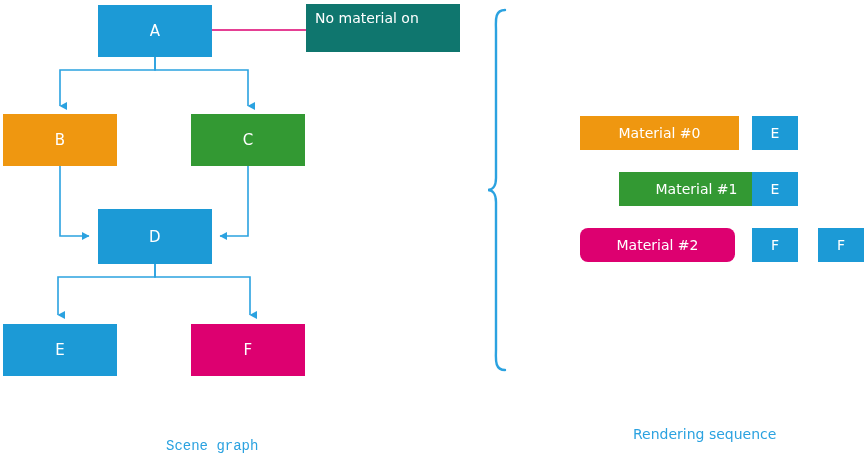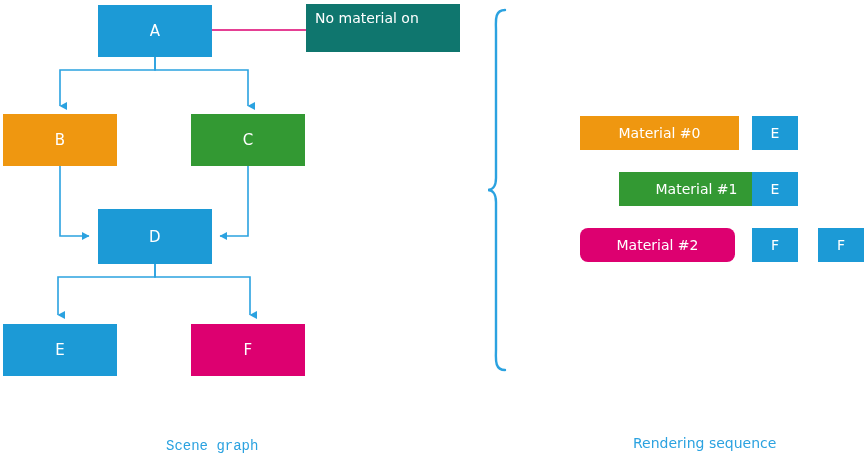--- a/index.html
+++ b/index.html
@@ -186,15 +186,15 @@
     <span>Material #2</span>
   </div>
   <div class="seq-box" style="left:752px; top:228px; width:46px; height:34px;">
     <span>F</span>
   </div>
   <div class="seq-box" style="left:818px; top:228px; width:46px; height:34px;">
     <span>F</span>
   </div>
 
   <div class="caption" style="left:166px; top:438px;font-family:Liberation Mono, monospace;">Scene graph</div>
-  <div class="caption" style="left:633px; top:426px;margin-top:9px;">Rendering sequence</div>
+  <div class="caption" style="left:633px; top:426px;">Rendering sequence</div>
 
 </div>
 
 </body></html>

